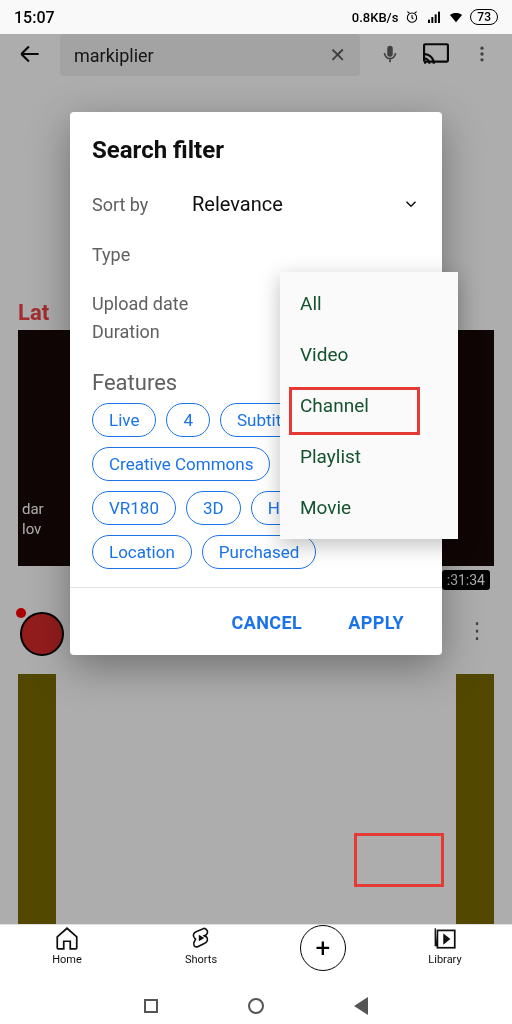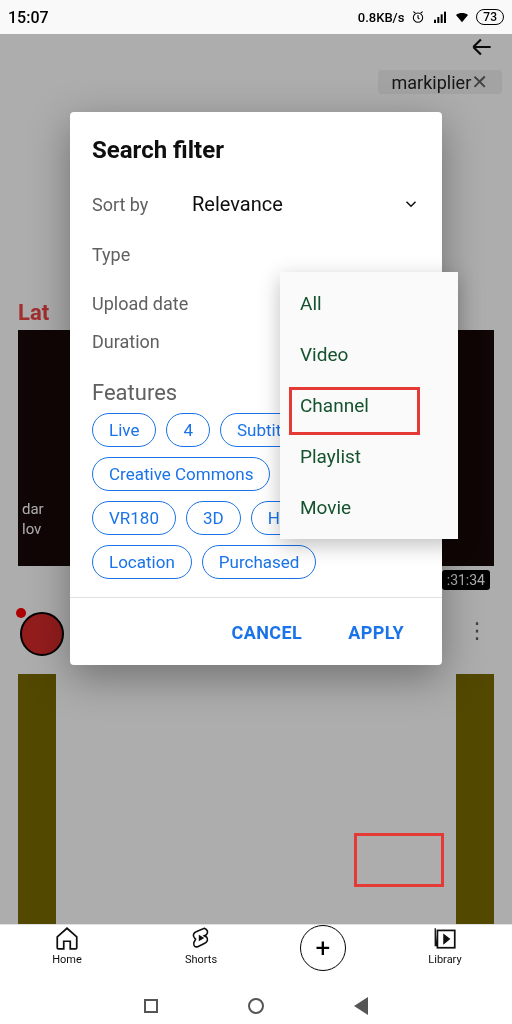--- a/index.html
+++ b/index.html
@@ -1,25 +1,25 @@
 <!DOCTYPE html>
 <html><head>
 <meta charset="utf-8">
 <style>
 * { margin: 0; padding: 0; box-sizing: border-box; font-family: Roboto, Arial, sans-serif; }
 html, body { width: 512px; height: 1024px; overflow: hidden; background: #fff; }
 
 
-.status-bar { height: 34px; background: #f9f9f9; display: flex; justify-content: space-between; align-items: center; padding: 0 8px; font-size: 16px; font-weight: 500; color: #000; }
+.status-bar { height: 34px; background: #f9f9f9; display: flex; justify-content: space-between; align-items: center; padding: 0 14px; font-size: 16px; font-weight: 500; color: #000; }
 .status-right { display: flex; align-items: center; gap: 6px; font-size: 13px; }
 .status-right svg { width: 16px; height: 16px; }
 .battery { border: 1.5px solid #000; border-radius: 9px; padding: 0 6px; font-size: 12px; }
 
 
-.search-header { height: 60px; display: flex; align-items: flex-end; padding: 0 10px; gap: 10px; background: #fff; flex-direction: column; }
+.search-header { height: 60px; display: flex; align-items: flex-start; padding: 0 10px; gap: 10px; background: #fff; }
 .back-arrow, .hdr-icon { width: 40px; height: 40px; display: flex; align-items: center; justify-content: center; color: #606060; }
 .search-box { flex: 1; height: 42px; background: #f1f1f1; border-radius: 4px; display: flex; align-items: center; padding: 0 14px; font-size: 18px; color: #222; }
 .search-box .clear { margin-left: auto; font-size: 20px; color: #606060; }
 .hdr-right { display: flex; align-items: center; gap: 6px; }
 
 
 .backdrop-content { position: absolute; top: 94px; left: 0; right: 0; bottom: 56px; background: #fff; }
 .overlay-dim { position: absolute; top: 34px; left: 0; right: 0; bottom: 0; background: rgba(0,0,0,0.32); }
 
 
@@ -154,21 +154,21 @@
       <svg class="chevron" width="18" height="18" viewBox="0 0 24 24">
           <path d="M6 9l6 6 6-6" stroke="#0f0f0f" stroke-width="2" fill="none"></path>
         </svg>
     </div>
   </div>
 
   <div class="filter-row">
     <div class="filter-label">Type</div>
   </div>
 
-  <div class="filter-row" style="margin-bottom:16px">
+  <div class="filter-row" style="margin-bottom:6px">
     <div class="filter-label" style="line-height:1.2">Upload date</div>
   </div>
 
   <div class="filter-row">
     <div class="filter-label">Duration</div>
   </div>
 
   <div class="features-label">Features</div>
   <div class="chips">
     <span class="chip">Live</span>

